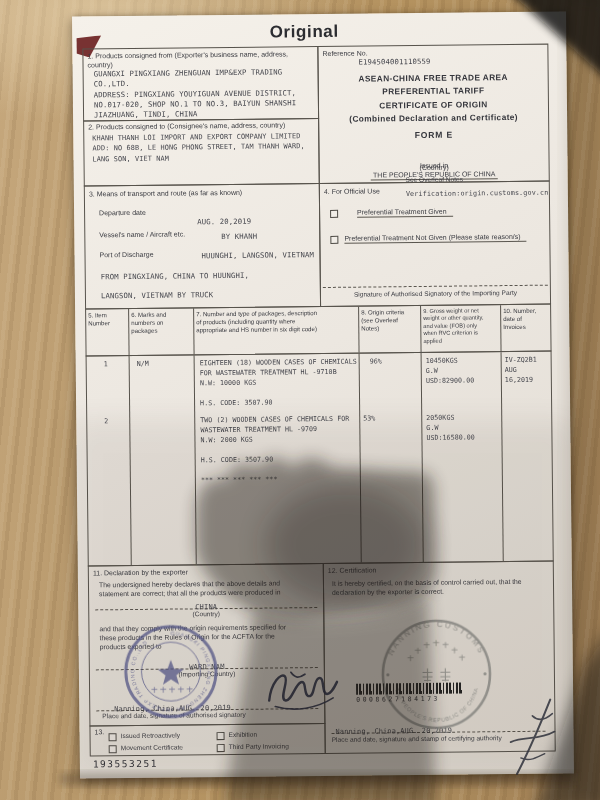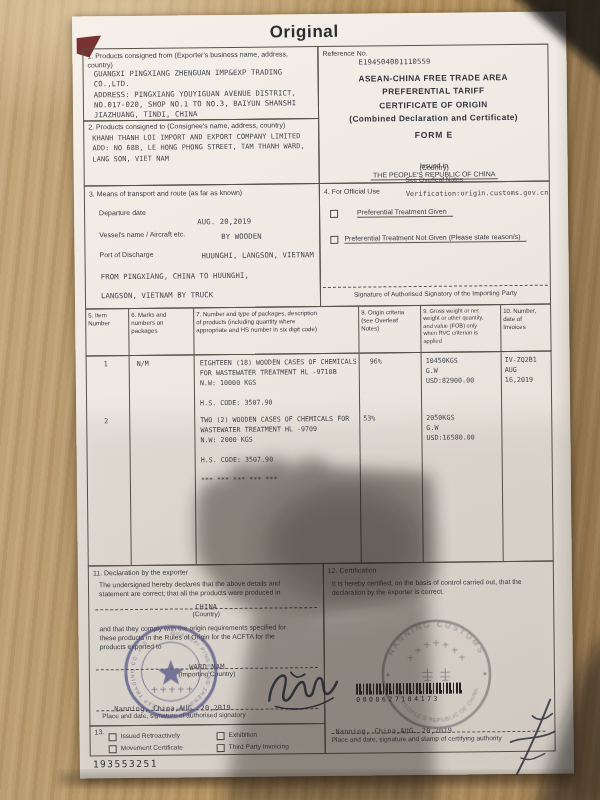--- a/index.html
+++ b/index.html
@@ -75,21 +75,21 @@
         </div>
         <div class="lbl center" style="left:0;top:118px;width:100%;">(Country)</div>
         <div class="lbl-sm center" style="left:0;top:130px;width:100%;">See Overleaf Notes</div>
       </div>
 
       <div class="box" style="left:0;top:137px;width:236px;height:124px;">
         <div class="lbl" style="left:4px;top:4px;">3. Means of transport and route (as far as known)</div>
         <div class="lbl" style="left:14px;top:23px;">Departure date</div>
         <div class="typed" style="left:112px;top:32px;">AUG. 20,2019</div>
         <div class="lbl" style="left:14px;top:45px;">Vessel's name / Aircraft etc.</div>
-        <div class="typed" style="left:136px;top:47px;">BY WOODEN</div>
+        <div class="typed" style="left:136px;top:47px;">BY KHANH</div>
         <div class="lbl" style="left:14px;top:65px;">Port of Discharge</div>
         <div class="typed" style="left:116px;top:66px;">HUUNGHI, LANGSON, VIETNAM</div>
         <div class="typed" style="left:15px;top:82px;line-height:2.6;">FROM PINGXIANG, CHINA TO HUUNGHI,
   LANGSON, VIETNAM BY TRUCK</div>
       </div>
 
       <div class="box" style="left:235px;top:137px;width:231px;height:124px;">
         <div class="lbl" style="left:4px;top:4px;">4. For Official Use</div>
         <div class="typed" style="left:86px;top:6px;font-size:6.8px;">Verification:origin.customs.gov.cn</div>
         <div class="cb" style="left:10px;top:26px;"></div>

